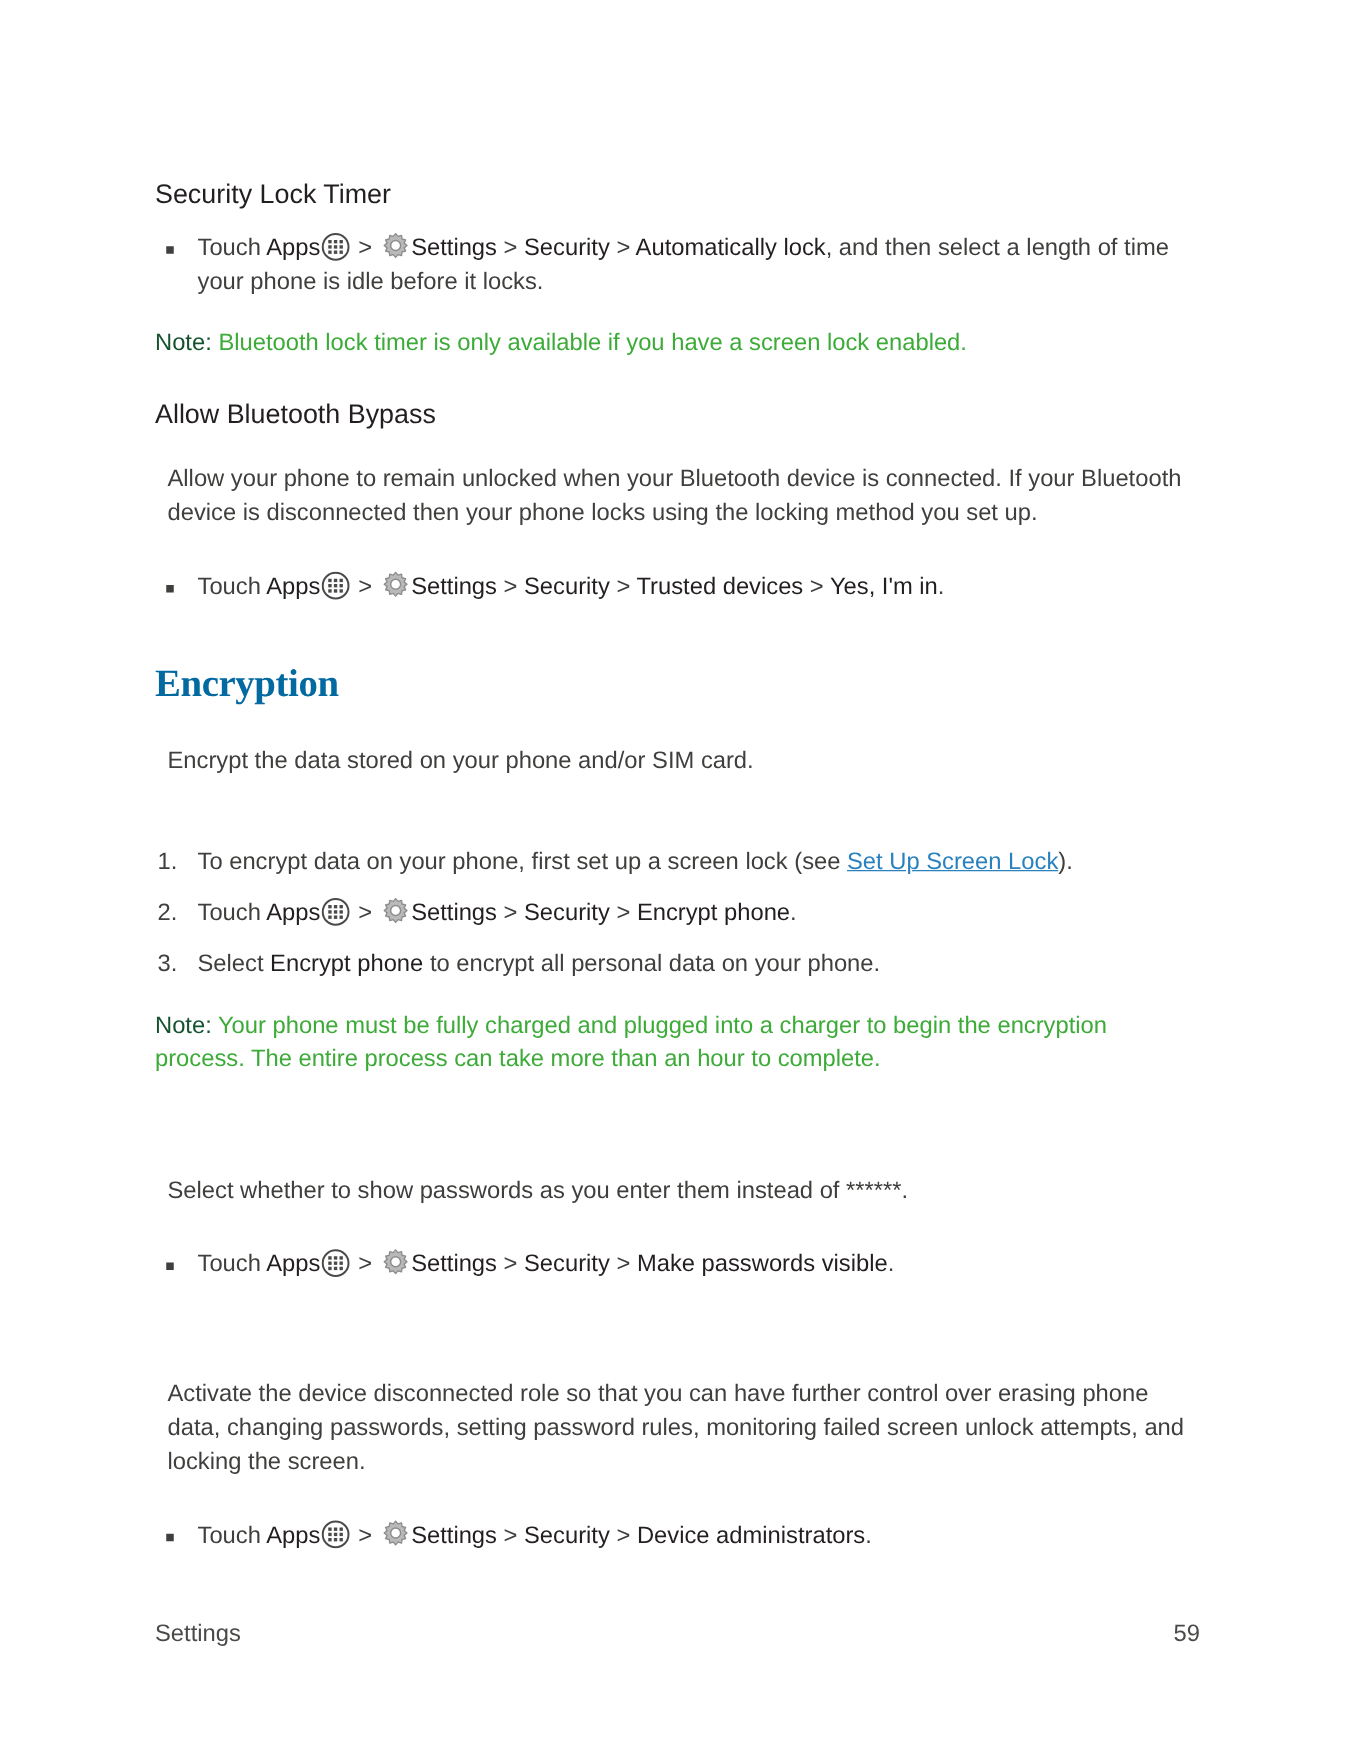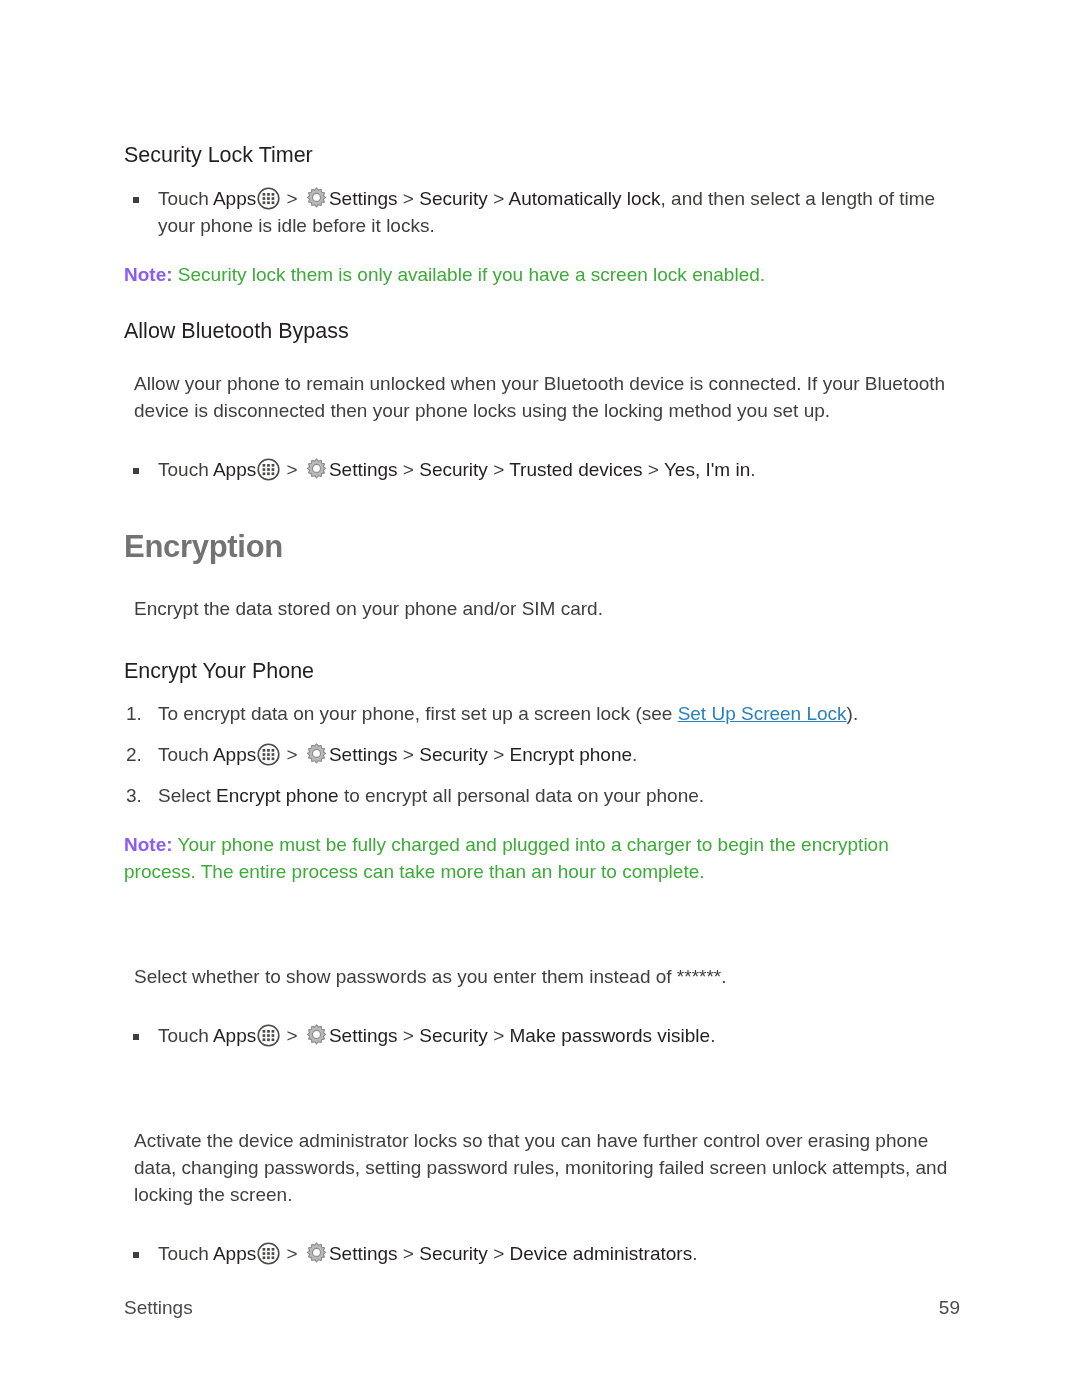--- a/index.html
+++ b/index.html
@@ -24,25 +24,26 @@
     position: absolute;
     left: 124px;
     top: 143px;
     width: 836px;
   }
 
   
   h2.section-title {
     font-size: 31px;
     font-weight: bold;
-    color: #737373;
+    color: #0369a1;
     letter-spacing: -0.3px;
     margin: 0;
     padding: 0;
     line-height: 1.08;
+    font-family: Liberation Serif, serif;
   }
   h3.sub-title {
     font-size: 21.5px;
     font-weight: normal;
     color: #231f20;
     margin: 0;
     padding: 0;
     line-height: 1.15;
   }
 
@@ -55,22 +56,22 @@
     padding: 0;
   }
   p.note {
     font-size: 19px;
     line-height: 1.42;
     color: #3cab38;
     margin: 0;
     padding: 0;
   }
   .note-label {
-    font-weight: bold;
-    color: #8b5cf6;
+    font-weight: normal;
+    color: #14532d;
   }
   .b { font-weight: normal; color: #231f20; }
   .link { color: #2981bd; }
   .sep { color: #3f3f3d; font-weight: normal; }
   .sp-18 { height: 18px; }
   .sp-22 { height: 22px; }
   .sp-26 { height: 26px; }
   .sp-30 { height: 30px; }
   .sp-46 { height: 46px; }
 
@@ -184,21 +185,21 @@
         <span>Touch </span><span class="b">Apps</span><svg class="icon-apps" viewBox="0 0 23 23">
             <use href="#sym-apps"></use>
           </svg><span class="sep"> &gt; </span><svg class="icon-gear" viewBox="0 0 23 23">
             <use href="#sym-gear"></use>
           </svg><span class="b">Settings</span><span class="sep"> &gt; </span><span class="b">Security</span><span class="sep"> &gt; </span><span class="b">Automatically lock</span><span>, and then select a length of time your phone is idle before it locks.</span>
       </li>
     </ul>
 
     <div class="sp-22"></div>
 
-    <p class="note"><span class="note-label">Note:</span><span> Security lock them is only available if you have a screen lock enabled.</span></p>
+    <p class="note"><span class="note-label">Note:</span><span> Bluetooth lock timer is only available if you have a screen lock enabled.</span></p>
 
     <div class="sp-30"></div>
 
     <h3 class="sub-title">Allow Bluetooth Bypass</h3>
 
     <div class="sp-18"></div>
 
     <p class="body">Allow your phone to remain unlocked when your Bluetooth device is connected. If your Bluetooth device is disconnected then your phone locks using the locking method you set up.</p>
 
     <div class="sp-22"></div>
@@ -217,21 +218,20 @@
     <div class="sp-46"></div>
 
     <h2 class="section-title">Encryption</h2>
 
     <div class="sp-22"></div>
 
     <p class="body">Encrypt the data stored on your phone and/or SIM card.</p>
 
     <div class="sp-26"></div>
 
-    <h3 class="sub-title">Encrypt Your Phone</h3>
 
     <div class="sp-18"></div>
 
     <ol class="numbers">
       <li>
         <span class="num">1.</span><span>To encrypt data on your phone, first set up a screen lock (see </span><a class="link" href="#">Set Up Screen Lock</a><span>).</span>
       </li>
 
       <li style="margin-top:14px">
         <span class="num">2.</span><span>Touch </span><span class="b">Apps</span><svg class="icon-apps" viewBox="0 0 23 23">
@@ -268,21 +268,21 @@
             <use href="#sym-gear"></use>
           </svg><span class="b">Settings</span><span class="sep"> &gt; </span><span class="b">Security</span><span class="sep"> &gt; </span><span class="b">Make passwords visible</span><span>.</span>
       </li>
     </ul>
 
     <div class="sp-46"></div>
 
 
     <div class="sp-22"></div>
 
-    <p class="body">Activate the device administrator locks so that you can have further control over erasing phone data, changing passwords, setting password rules, monitoring failed screen unlock attempts, and locking the screen.</p>
+    <p class="body">Activate the device disconnected role so that you can have further control over erasing phone data, changing passwords, setting password rules, monitoring failed screen unlock attempts, and locking the screen.</p>
 
     <div class="sp-22"></div>
 
     <ul class="bullets">
       <li>
         <span class="marker"></span>
         <span>Touch </span><span class="b">Apps</span><svg class="icon-apps" viewBox="0 0 23 23">
             <use href="#sym-apps"></use>
           </svg><span class="sep"> &gt; </span><svg class="icon-gear" viewBox="0 0 23 23">
             <use href="#sym-gear"></use>

